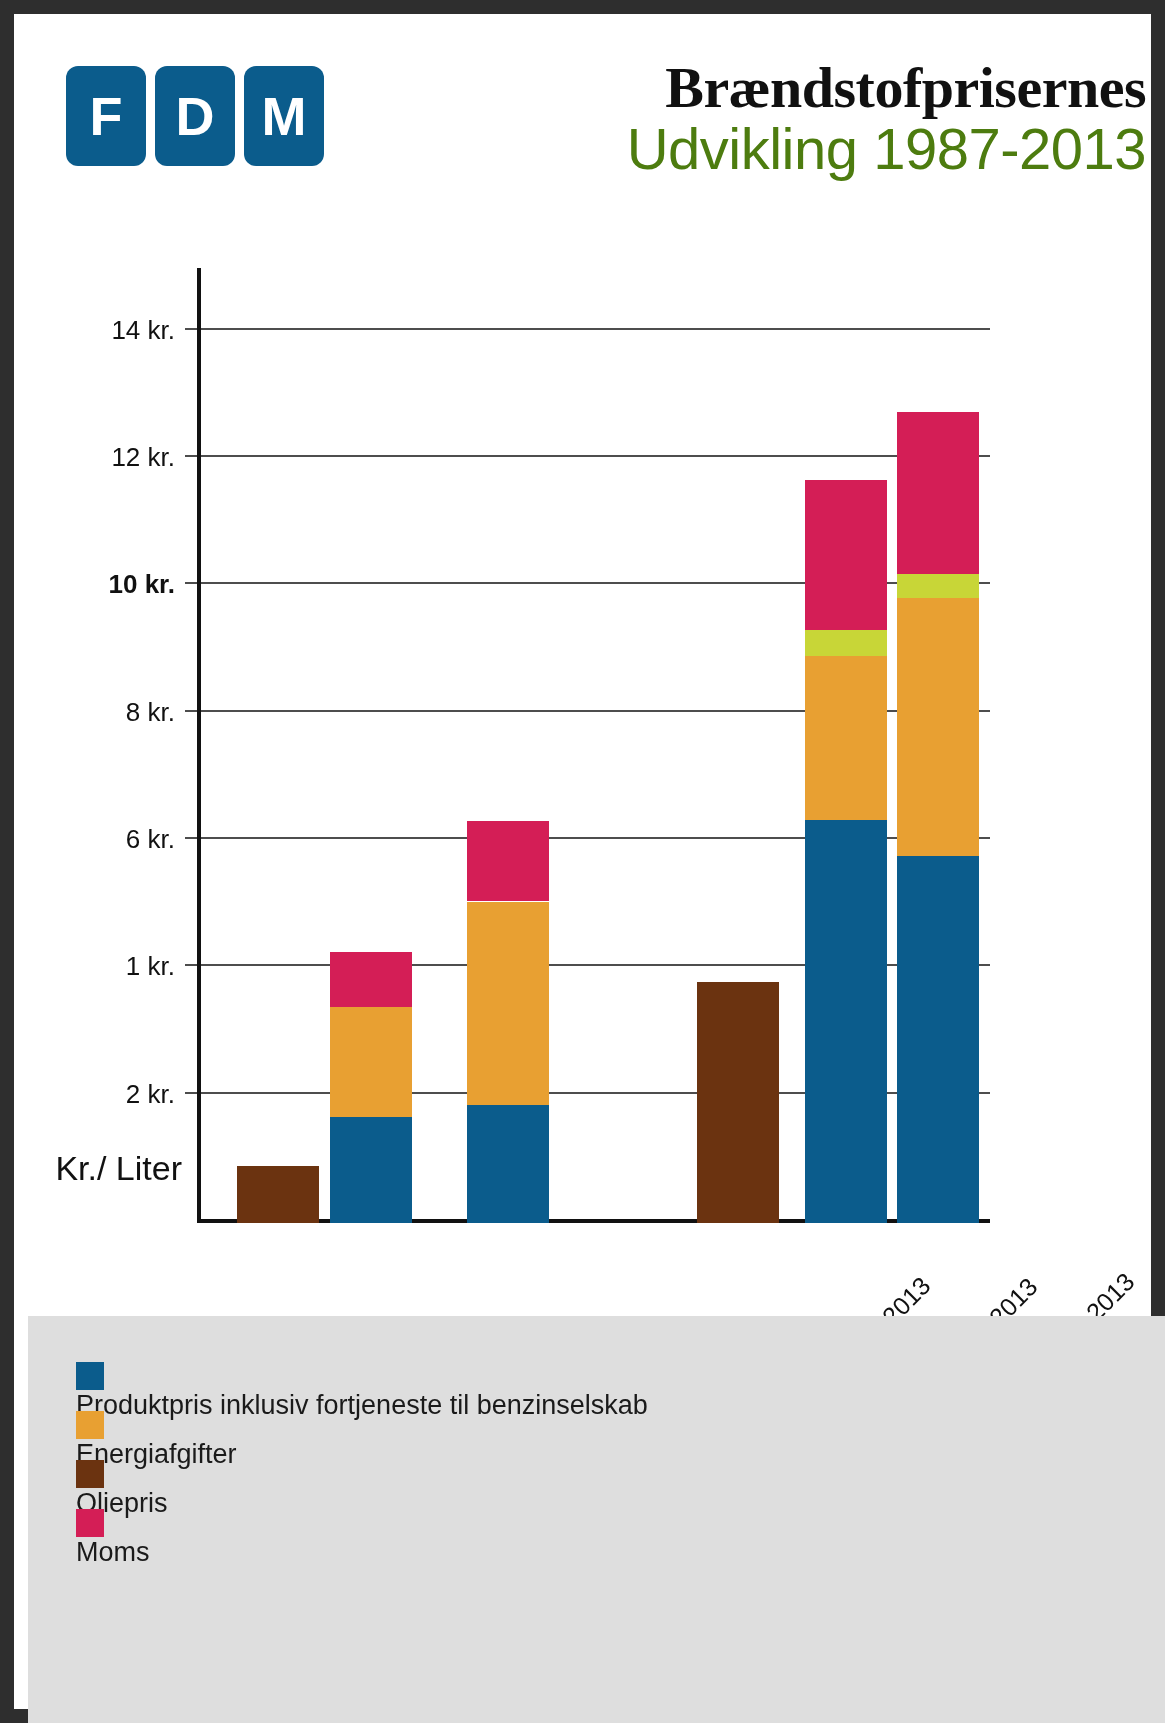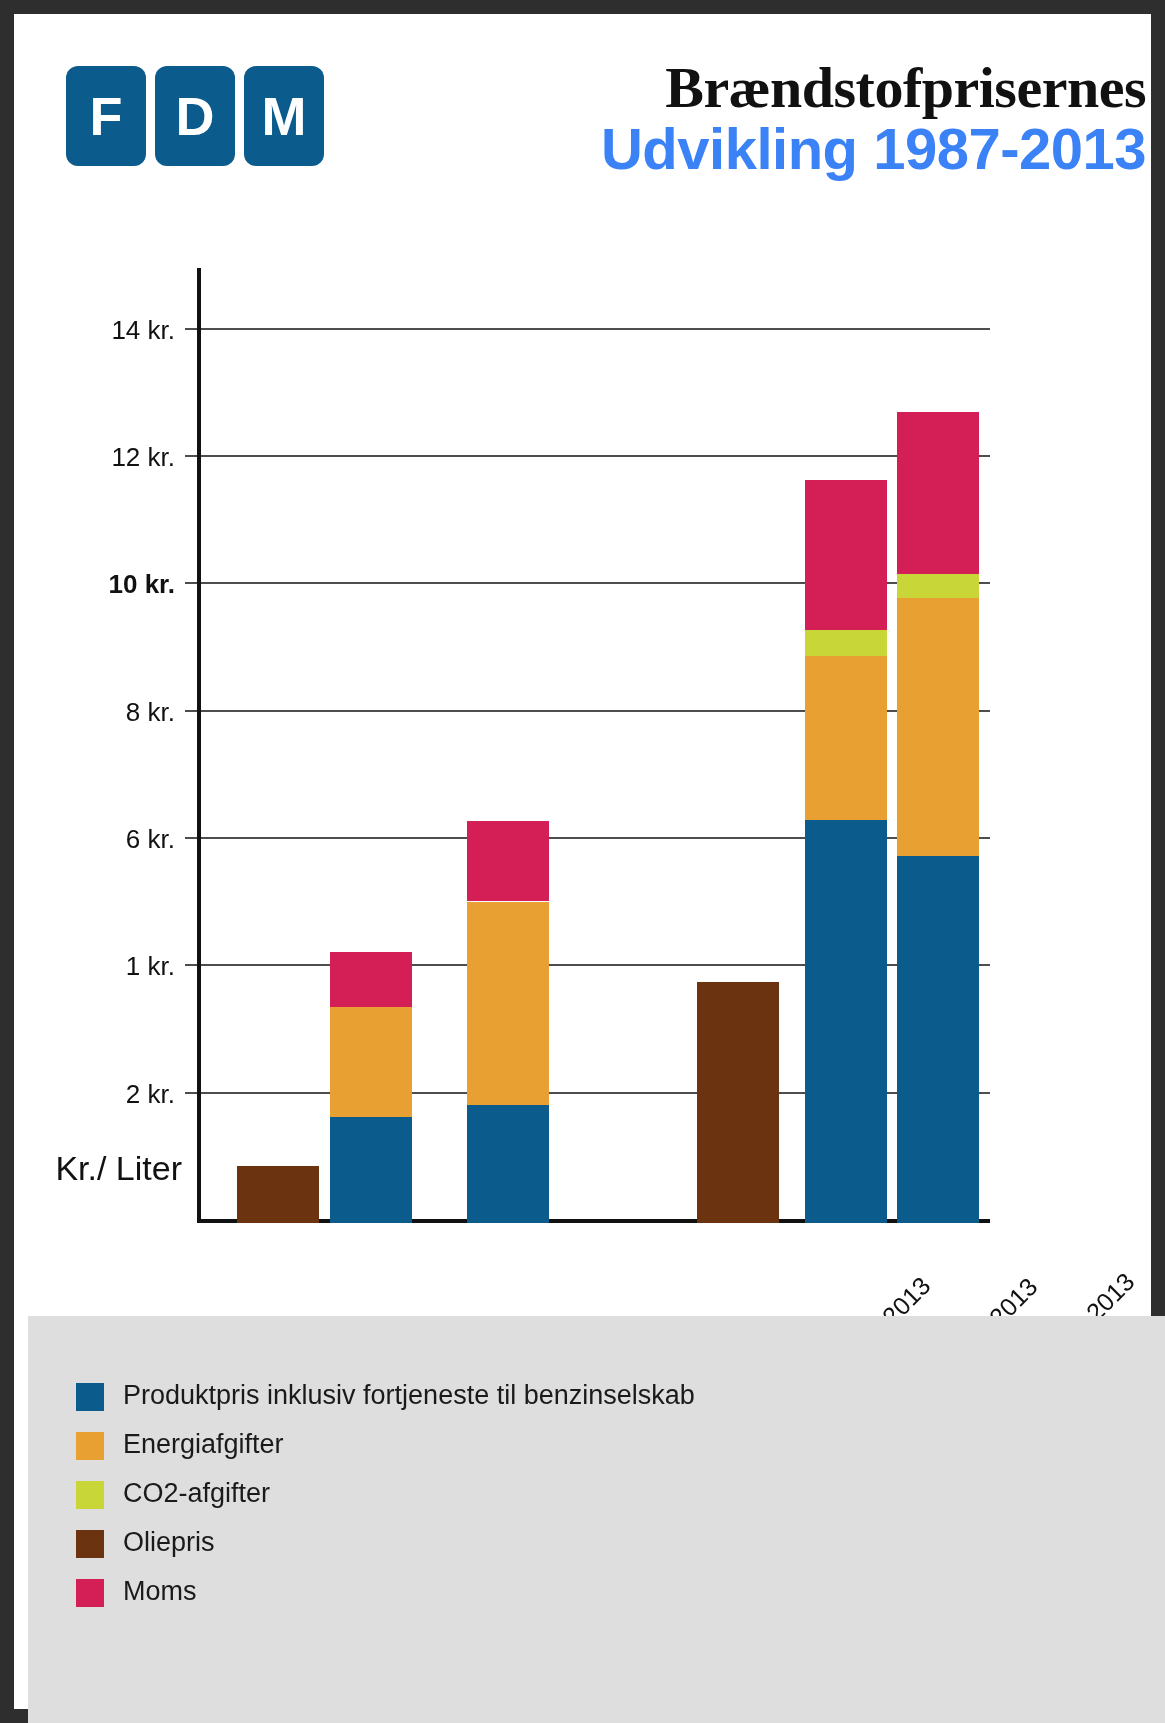--- a/index.html
+++ b/index.html
@@ -24,21 +24,21 @@
     color:#ffffff;font-weight:bold;font-size:54px;
     font-family:"Liberation Sans", sans-serif;letter-spacing:0;
   }
   #titles{position:absolute;left:372px;top:44px;width:760px;text-align:right;}
   #title-line1{
     font-size:58px;font-weight:bold;color:#111111;line-height:1.02;
     letter-spacing:-0.5px;
     font-family:Liberation Serif, serif;
   }
   #title-line2{
-    font-size:58px;font-weight:bold;color:#3b82f6;line-height:1.05;
+    font-size:58px;font-weight:normal;color:#4d7c0f;line-height:1.05;
     letter-spacing:-0.5px;margin-top:2px;
   }
   
   #chart-area{position:absolute;left:0;top:210px;width:1165px;height:1100px;}
   #plot{position:absolute;left:183px;top:40px;width:793px;height:955px;}
   .gridline{
     position:absolute;left:0;width:793px;height:2px;background:#4d4d4d;
   }
   .ytick{
     position:absolute;left:-12px;width:12px;height:2px;background:#4d4d4d;
@@ -69,21 +69,21 @@
     font-size:25px;color:#111111;white-space:nowrap;
     transform-origin:left top;
     transform:rotate(-45deg);
   }
   
   #legend{
     position:absolute;left:14px;top:1302px;width:1137px;height:407px;
     background:#dedede;
   }
   #legend-inner{position:absolute;left:48px;top:46px;}
-  .legend-row{display:flex;align-items:flex-end;height:49px;}
+  .legend-row{display:flex;align-items:flex-start;height:49px;flex-direction:column;}
   .legend-swatch{width:28px;height:28px;margin-right:19px;flex:0 0 auto;}
   .legend-label{font-size:27px;color:#1a1a1a;white-space:nowrap;}
 </style>
 </head>
 <body>
 
 <div id="poster">
 
   <div id="header">
     <div id="logo">
@@ -182,24 +182,20 @@
     <div id="legend-inner">
         <div class="legend-row">
           <span class="legend-swatch" style="background: rgb(11, 92, 140);"></span>
           <span class="legend-label">Produktpris inklusiv fortjeneste til benzinselskab</span>
         </div>
         <div class="legend-row">
           <span class="legend-swatch" style="background: rgb(232, 160, 50);"></span>
           <span class="legend-label">Energiafgifter</span>
         </div>
         <div class="legend-row">
-          <span class="legend-swatch" style="background: rgb(200, 214, 55);"></span>
-          <span class="legend-label">CO2-afgifter</span>
-        </div>
-        <div class="legend-row">
           <span class="legend-swatch" style="background: rgb(107, 51, 16);"></span>
           <span class="legend-label">Oliepris</span>
         </div>
         <div class="legend-row">
           <span class="legend-swatch" style="background: rgb(212, 30, 86);"></span>
           <span class="legend-label">Moms</span>
         </div>
       </div>
   </div>
 

